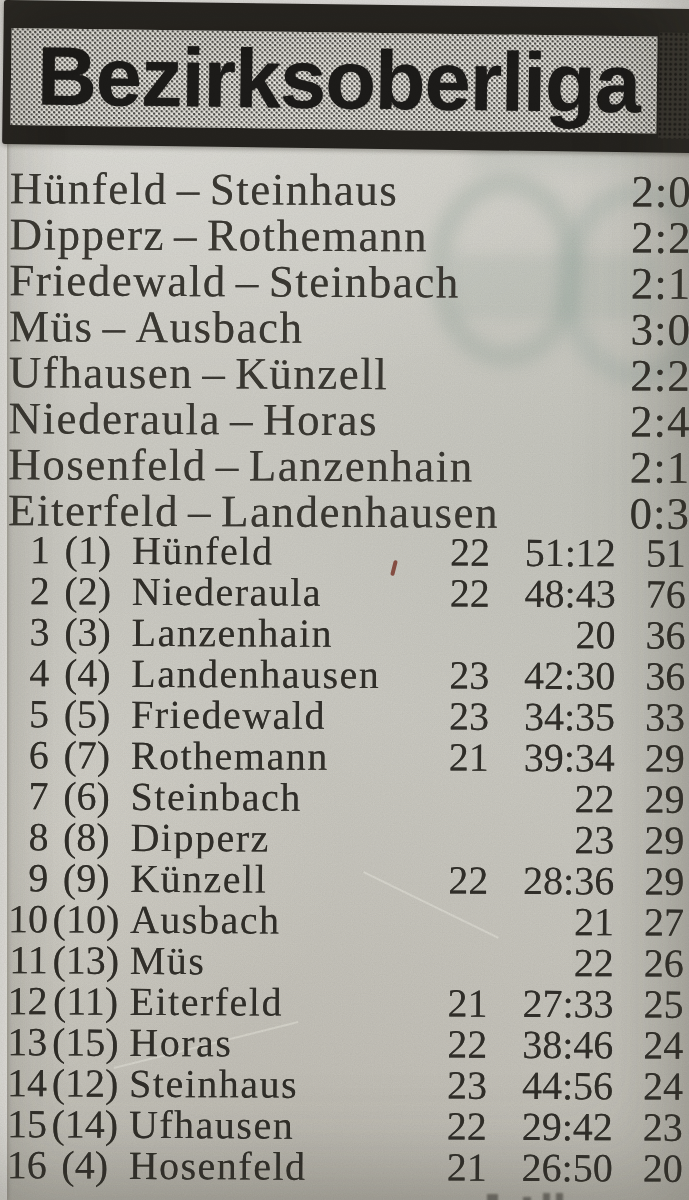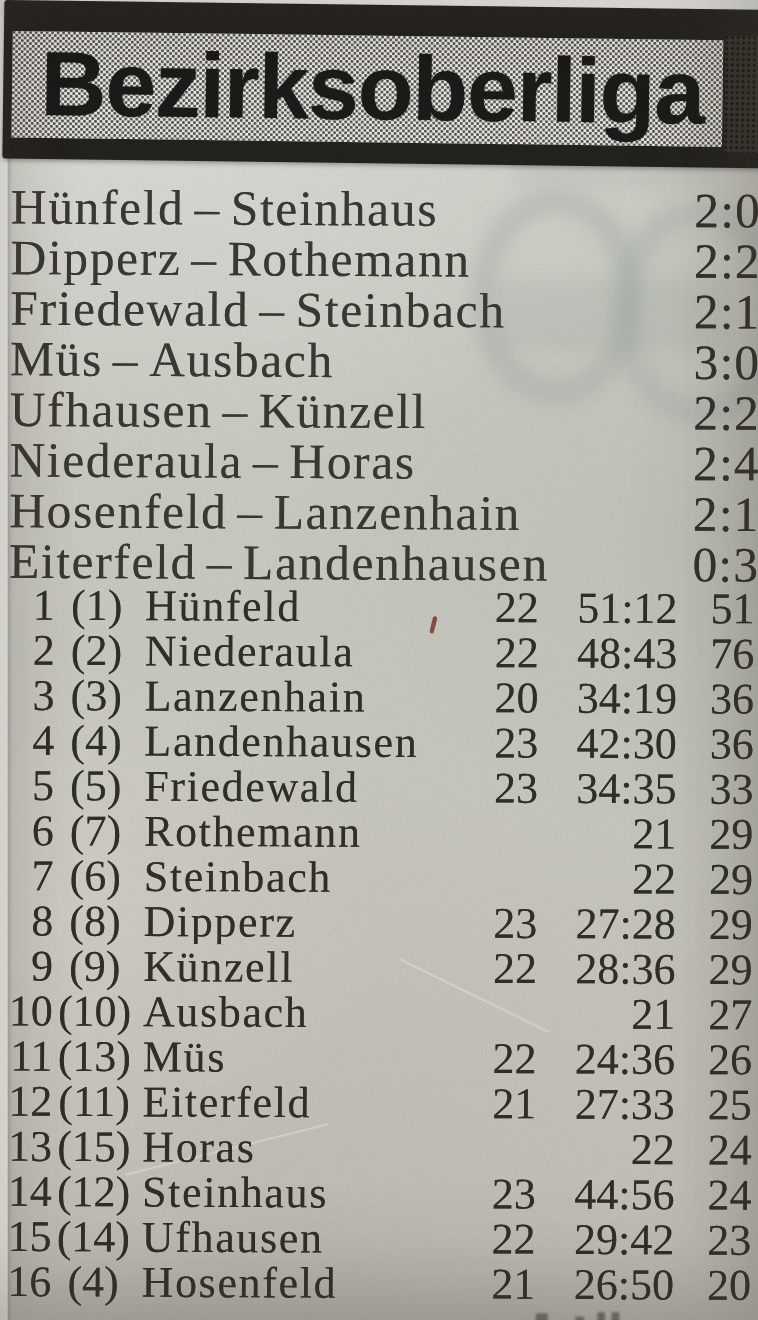--- a/index.html
+++ b/index.html
@@ -175,21 +175,20 @@
     <span class="games">22</span>
     <span class="goals">48:43</span>
     <span class="pts">76</span>
   </div>
 
   <div class="standing-row">
     <span class="rank">3</span>
     <span class="prev">(3)</span>
     <span class="team">Lanzenhain</span>
     <span class="games">20</span>
-    <span class="goals">34:19</span>
     <span class="pts">36</span>
   </div>
 
   <div class="standing-row">
     <span class="rank">4</span>
     <span class="prev">(4)</span>
     <span class="team">Landenhausen</span>
     <span class="games">23</span>
     <span class="goals">42:30</span>
     <span class="pts">36</span>
@@ -202,37 +201,37 @@
     <span class="games">23</span>
     <span class="goals">34:35</span>
     <span class="pts">33</span>
   </div>
 
   <div class="standing-row">
     <span class="rank">6</span>
     <span class="prev">(7)</span>
     <span class="team">Rothemann</span>
     <span class="games">21</span>
+    <span class="goals">39:34</span>
     <span class="pts">29</span>
   </div>
 
   <div class="standing-row">
     <span class="rank">7</span>
     <span class="prev">(6)</span>
     <span class="team">Steinbach</span>
     <span class="games">22</span>
     <span class="pts">29</span>
   </div>
 
   <div class="standing-row">
     <span class="rank">8</span>
     <span class="prev">(8)</span>
     <span class="team">Dipperz</span>
     <span class="games">23</span>
-    <span class="goals">27:28</span>
     <span class="pts">29</span>
   </div>
 
   <div class="standing-row">
     <span class="rank">9</span>
     <span class="prev">(9)</span>
     <span class="team">Künzell</span>
     <span class="games">22</span>
     <span class="goals">28:36</span>
     <span class="pts">29</span>
@@ -244,38 +243,38 @@
     <span class="team">Ausbach</span>
     <span class="games">21</span>
     <span class="pts">27</span>
   </div>
 
   <div class="standing-row">
     <span class="rank">11</span>
     <span class="prev">(13)</span>
     <span class="team">Müs</span>
     <span class="games">22</span>
-    <span class="goals">24:36</span>
     <span class="pts">26</span>
   </div>
 
   <div class="standing-row">
     <span class="rank">12</span>
     <span class="prev">(11)</span>
     <span class="team">Eiterfeld</span>
     <span class="games">21</span>
     <span class="goals">27:33</span>
     <span class="pts">25</span>
   </div>
 
   <div class="standing-row">
     <span class="rank">13</span>
     <span class="prev">(15)</span>
     <span class="team">Horas</span>
     <span class="games">22</span>
+    <span class="goals">38:46</span>
     <span class="pts">24</span>
   </div>
 
   <div class="standing-row">
     <span class="rank">14</span>
     <span class="prev">(12)</span>
     <span class="team">Steinhaus</span>
     <span class="games">23</span>
     <span class="goals">44:56</span>
     <span class="pts">24</span>

